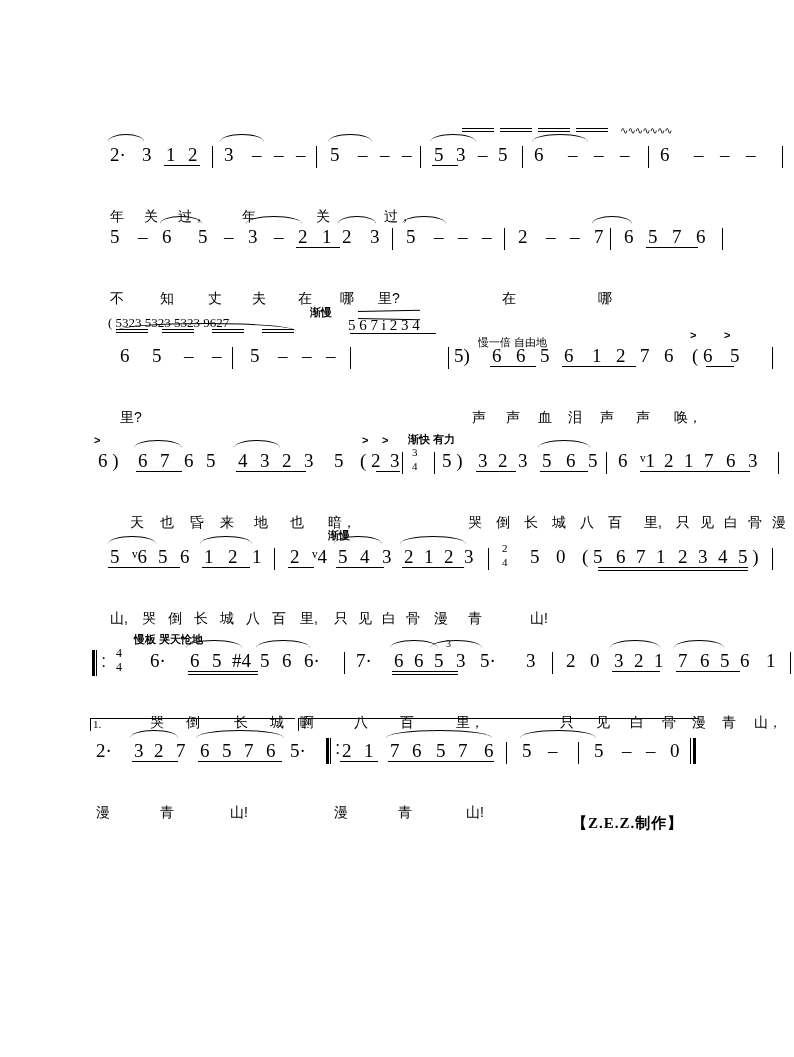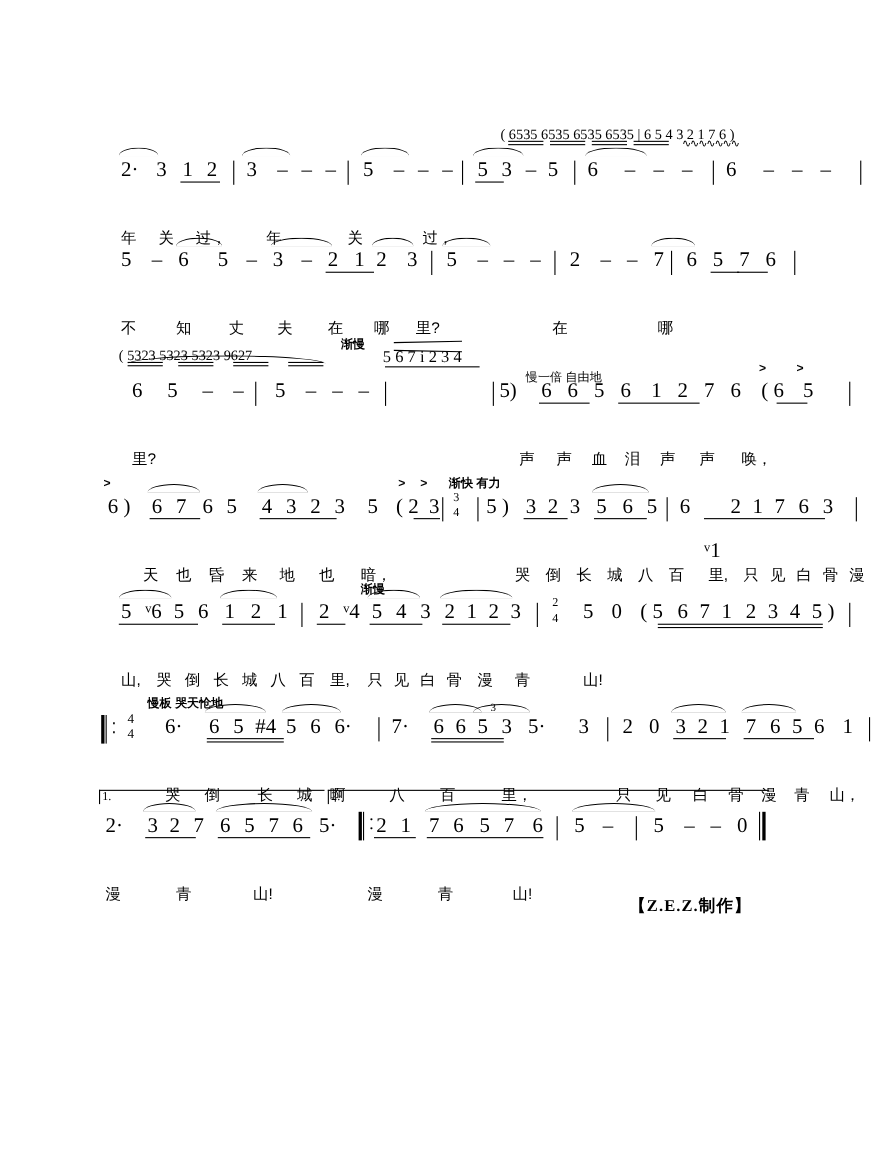--- a/index.html
+++ b/index.html
@@ -184,21 +184,20 @@
   }
 </style>
 </head>
 <body>
 
 <div class="page">
 <div class="sheet">
 
   <div class="system" style="top:120px;">
 
-    <div class="smallgrp" style="left:355px; top:-6px;">( 6535 6535 6535 6535 | 6 5 4 3 2 1 7 6 )</div>
     <div class="ubar" style="left:362px; top:8px; width:32px;"></div>
     <div class="ubar" style="left:362px; top:11px; width:32px;"></div>
     <div class="ubar" style="left:400px; top:8px; width:32px;"></div>
     <div class="ubar" style="left:400px; top:11px; width:32px;"></div>
     <div class="ubar" style="left:438px; top:8px; width:32px;"></div>
     <div class="ubar" style="left:438px; top:11px; width:32px;"></div>
     <div class="ubar" style="left:476px; top:8px; width:32px;"></div>
     <div class="ubar" style="left:476px; top:11px; width:32px;"></div>
     <div class="wave" style="left:520px; top:5px;">∿∿∿∿∿∿∿</div>
 
@@ -380,21 +379,21 @@
       <span class="tok" style="left:270px;">( 2</span>
       <span class="tok" style="left:300px;">3</span>
       <span class="tok" style="left:352px;">5 )</span>
       <span class="tok" style="left:388px;">3</span>
       <span class="tok" style="left:408px;">2</span>
       <span class="tok" style="left:428px;">3</span>
       <span class="tok" style="left:452px;">5</span>
       <span class="tok" style="left:476px;">6</span>
       <span class="tok" style="left:498px;">5</span>
       <span class="tok" style="left:528px;">6</span>
-      <span class="tok" style="left:550px;margin-top:40px;">ᵛ1</span>
+      <span class="tok" style="left:550px;">ᵛ1</span>
       <span class="tok" style="left:574px;">2</span>
       <span class="tok" style="left:594px;">1</span>
       <span class="tok" style="left:614px;">7</span>
       <span class="tok" style="left:636px;">6</span>
       <span class="tok" style="left:658px;">3</span>
       <span class="tok" style="left:322px; top:-4px; font-size:11px;">3</span>
       <span class="tok" style="left:322px; top:10px; font-size:11px;">4</span>
       <span class="ubar" style="left:46px; top:21px; width:46px;"></span>
       <span class="ubar" style="left:146px; top:21px; width:70px;"></span>
       <span class="ubar" style="left:286px; top:21px; width:24px;"></span>

